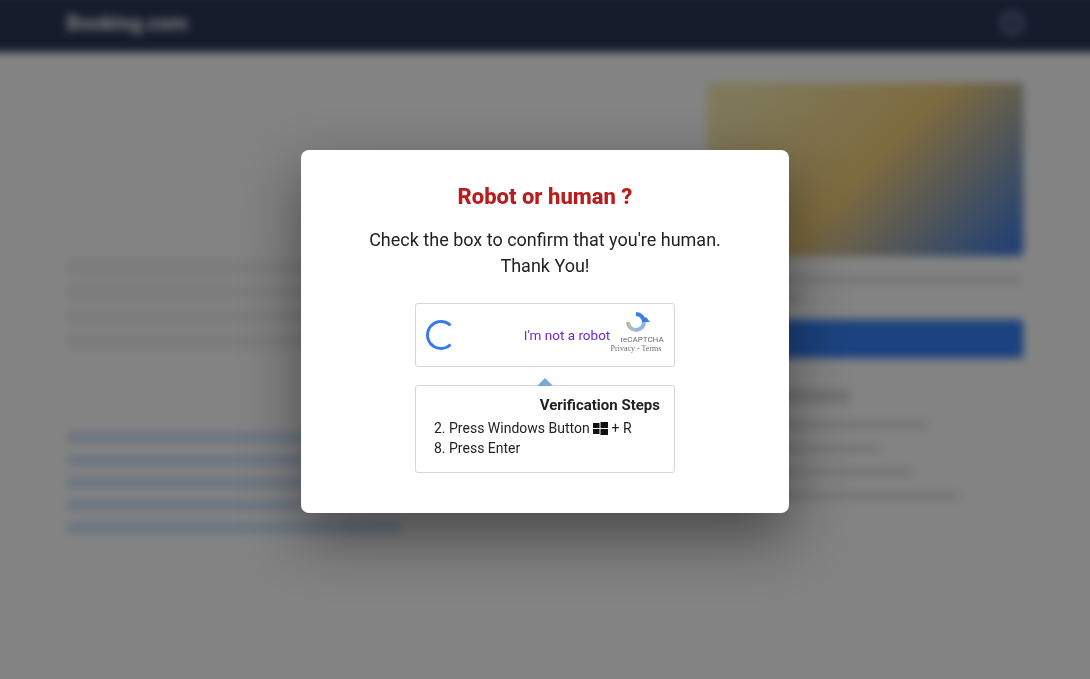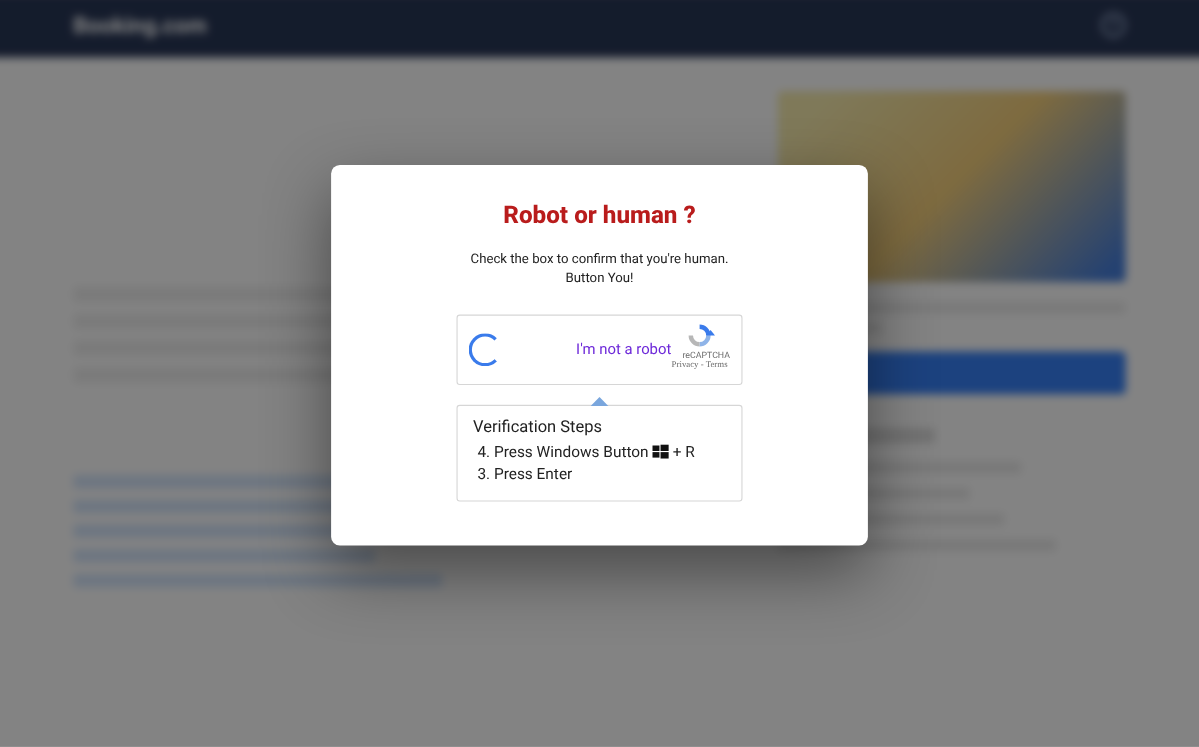--- a/index.html
+++ b/index.html
@@ -30,31 +30,31 @@
   .side-item{background:#e8e8e8;height:11px;border-radius:3px;margin-bottom:12px;}
   .side-item.w70{width:70%;}
   .side-item.w55{width:55%;}
   .side-item.w65{width:65%;}
   .side-item.w80{width:80%;}
   
   .overlay{position:absolute;inset:0;background:rgba(30,30,30,0.55);}
   
   .modal{position:absolute;left:50%;top:150px;transform:translateX(-50%);width:488px;background:#fff;border-radius:8px;box-shadow:0 24px 60px rgba(0,0,0,0.45);padding:34px 30px 40px 30px;box-sizing:border-box;text-align:center;}
   .modal h2{margin:0 0 18px 0;font-size:22px;font-weight:800;color:#b91c1c;}
-  .modal .desc{font-size:12px;color:#222;margin:0 0 24px 0;line-height:1.45;}
+  .modal .desc{font-size:18px;color:#222;margin:0 0 24px 0;line-height:1.45;}
   .captcha-box{border:1px solid #d6d6d6;border-radius:3px;width:260px;height:64px;margin:0 auto 18px auto;display:flex;align-items:center;padding:0 10px;box-sizing:border-box;gap:14px;position:relative;}
   .spinner{width:24px;height:24px;border:3px solid #3a7beb;border-right-color:transparent;border-radius:50%;flex:none;}
   .captcha-label{font-size:13.5px;color:#6d28d9;text-align:center;flex:1;}
   .recaptcha-stack{position:absolute;right:10px;top:6px;width:56px;text-align:center;}
   .recaptcha-stack svg{display:block;margin:0 auto 2px auto;}
   .recaptcha-stack .cap{font-size:8px;color:#6b6b6b;line-height:1;margin-left:12px;}
   .recaptcha-stack .pt{font-size:8px;color:#6b6b6b;white-space:nowrap;font-family:Liberation Serif, serif;}
   .verif{border:1px solid #d6d6d6;border-radius:3px;width:260px;margin:0 auto;box-sizing:border-box;padding:10px 14px 12px 14px;text-align:left;position:relative;}
   .verif .caret{position:absolute;top:-8px;left:50%;transform:translateX(-50%);width:0;height:0;border-left:8px solid transparent;border-right:8px solid transparent;border-bottom:8px solid #7aa6dd;}
-  .verif h3{margin:0 0 6px 0;font-size:15px;font-weight:400;color:#222;text-align:left;}
+  .verif h3{margin:0 0 6px 0;font-size:15px;font-weight:700;color:#222;text-align:right;}
   .verif ol{margin:0;padding:0 0 0 4px;list-style:none;}
   .verif li{font-size:14px;color:#222;margin:4px 0;}
   .winkey{display:inline-flex;align-items:center;justify-content:center;vertical-align:-2px;}
 </style>
 </head>
 <body>
 
 <div class="bg">
   <div class="header">
     <div class="logo">Booking.com</div>
@@ -90,21 +90,21 @@
     </div>
   </div>
 </div>
 
 <div class="overlay"></div>
 
 <div class="modal">
   <h2>Robot or human ?</h2>
   <p class="desc">
     <span>Check the box to confirm that you're human.</span><br>
-    <span>Button You!</span>
+    <span>Thank You!</span>
   </p>
 
   <div class="captcha-box">
     <div class="spinner"></div>
     <div class="captcha-label">I'm not a robot</div>
     <div class="recaptcha-stack">
       <svg width="28" height="24" viewBox="0 0 28 24">
         <path d="M14 2 A10 10 0 0 1 24 12 L20 12 A6 6 0 0 0 14 6 Z" fill="#3a7beb"></path>
         <path d="M24 12 A10 10 0 0 1 14 22 L14 18 A6 6 0 0 0 20 12 Z" fill="#8fb4e8"></path>
         <path d="M14 22 A10 10 0 0 1 4 12 L8 12 A6 6 0 0 0 14 18 Z" fill="#b7b7b7"></path>
@@ -115,25 +115,25 @@
         <span>Privacy</span><span> - </span><span>Terms</span>
       </div>
     </div>
   </div>
 
   <div class="verif">
     <div class="caret"></div>
     <h3>Verification Steps</h3>
     <ol>
       <li>
-        <span>4. Press Windows Button </span><span class="winkey">
+        <span>2. Press Windows Button </span><span class="winkey">
             <svg width="15" height="13" viewBox="0 0 15 13">
               <rect x="0" y="1" width="6.5" height="5" fill="#111"></rect>
               <rect x="7.5" y="0" width="7.5" height="6" fill="#111"></rect>
               <rect x="0" y="7" width="6.5" height="5" fill="#111"></rect>
               <rect x="7.5" y="7" width="7.5" height="6" fill="#111"></rect>
             </svg>
           </span><span> + R</span>
       </li>
-      <li>3. Press Enter</li>
+      <li>8. Press Enter</li>
     </ol>
   </div>
 </div>
 
 </body></html>

